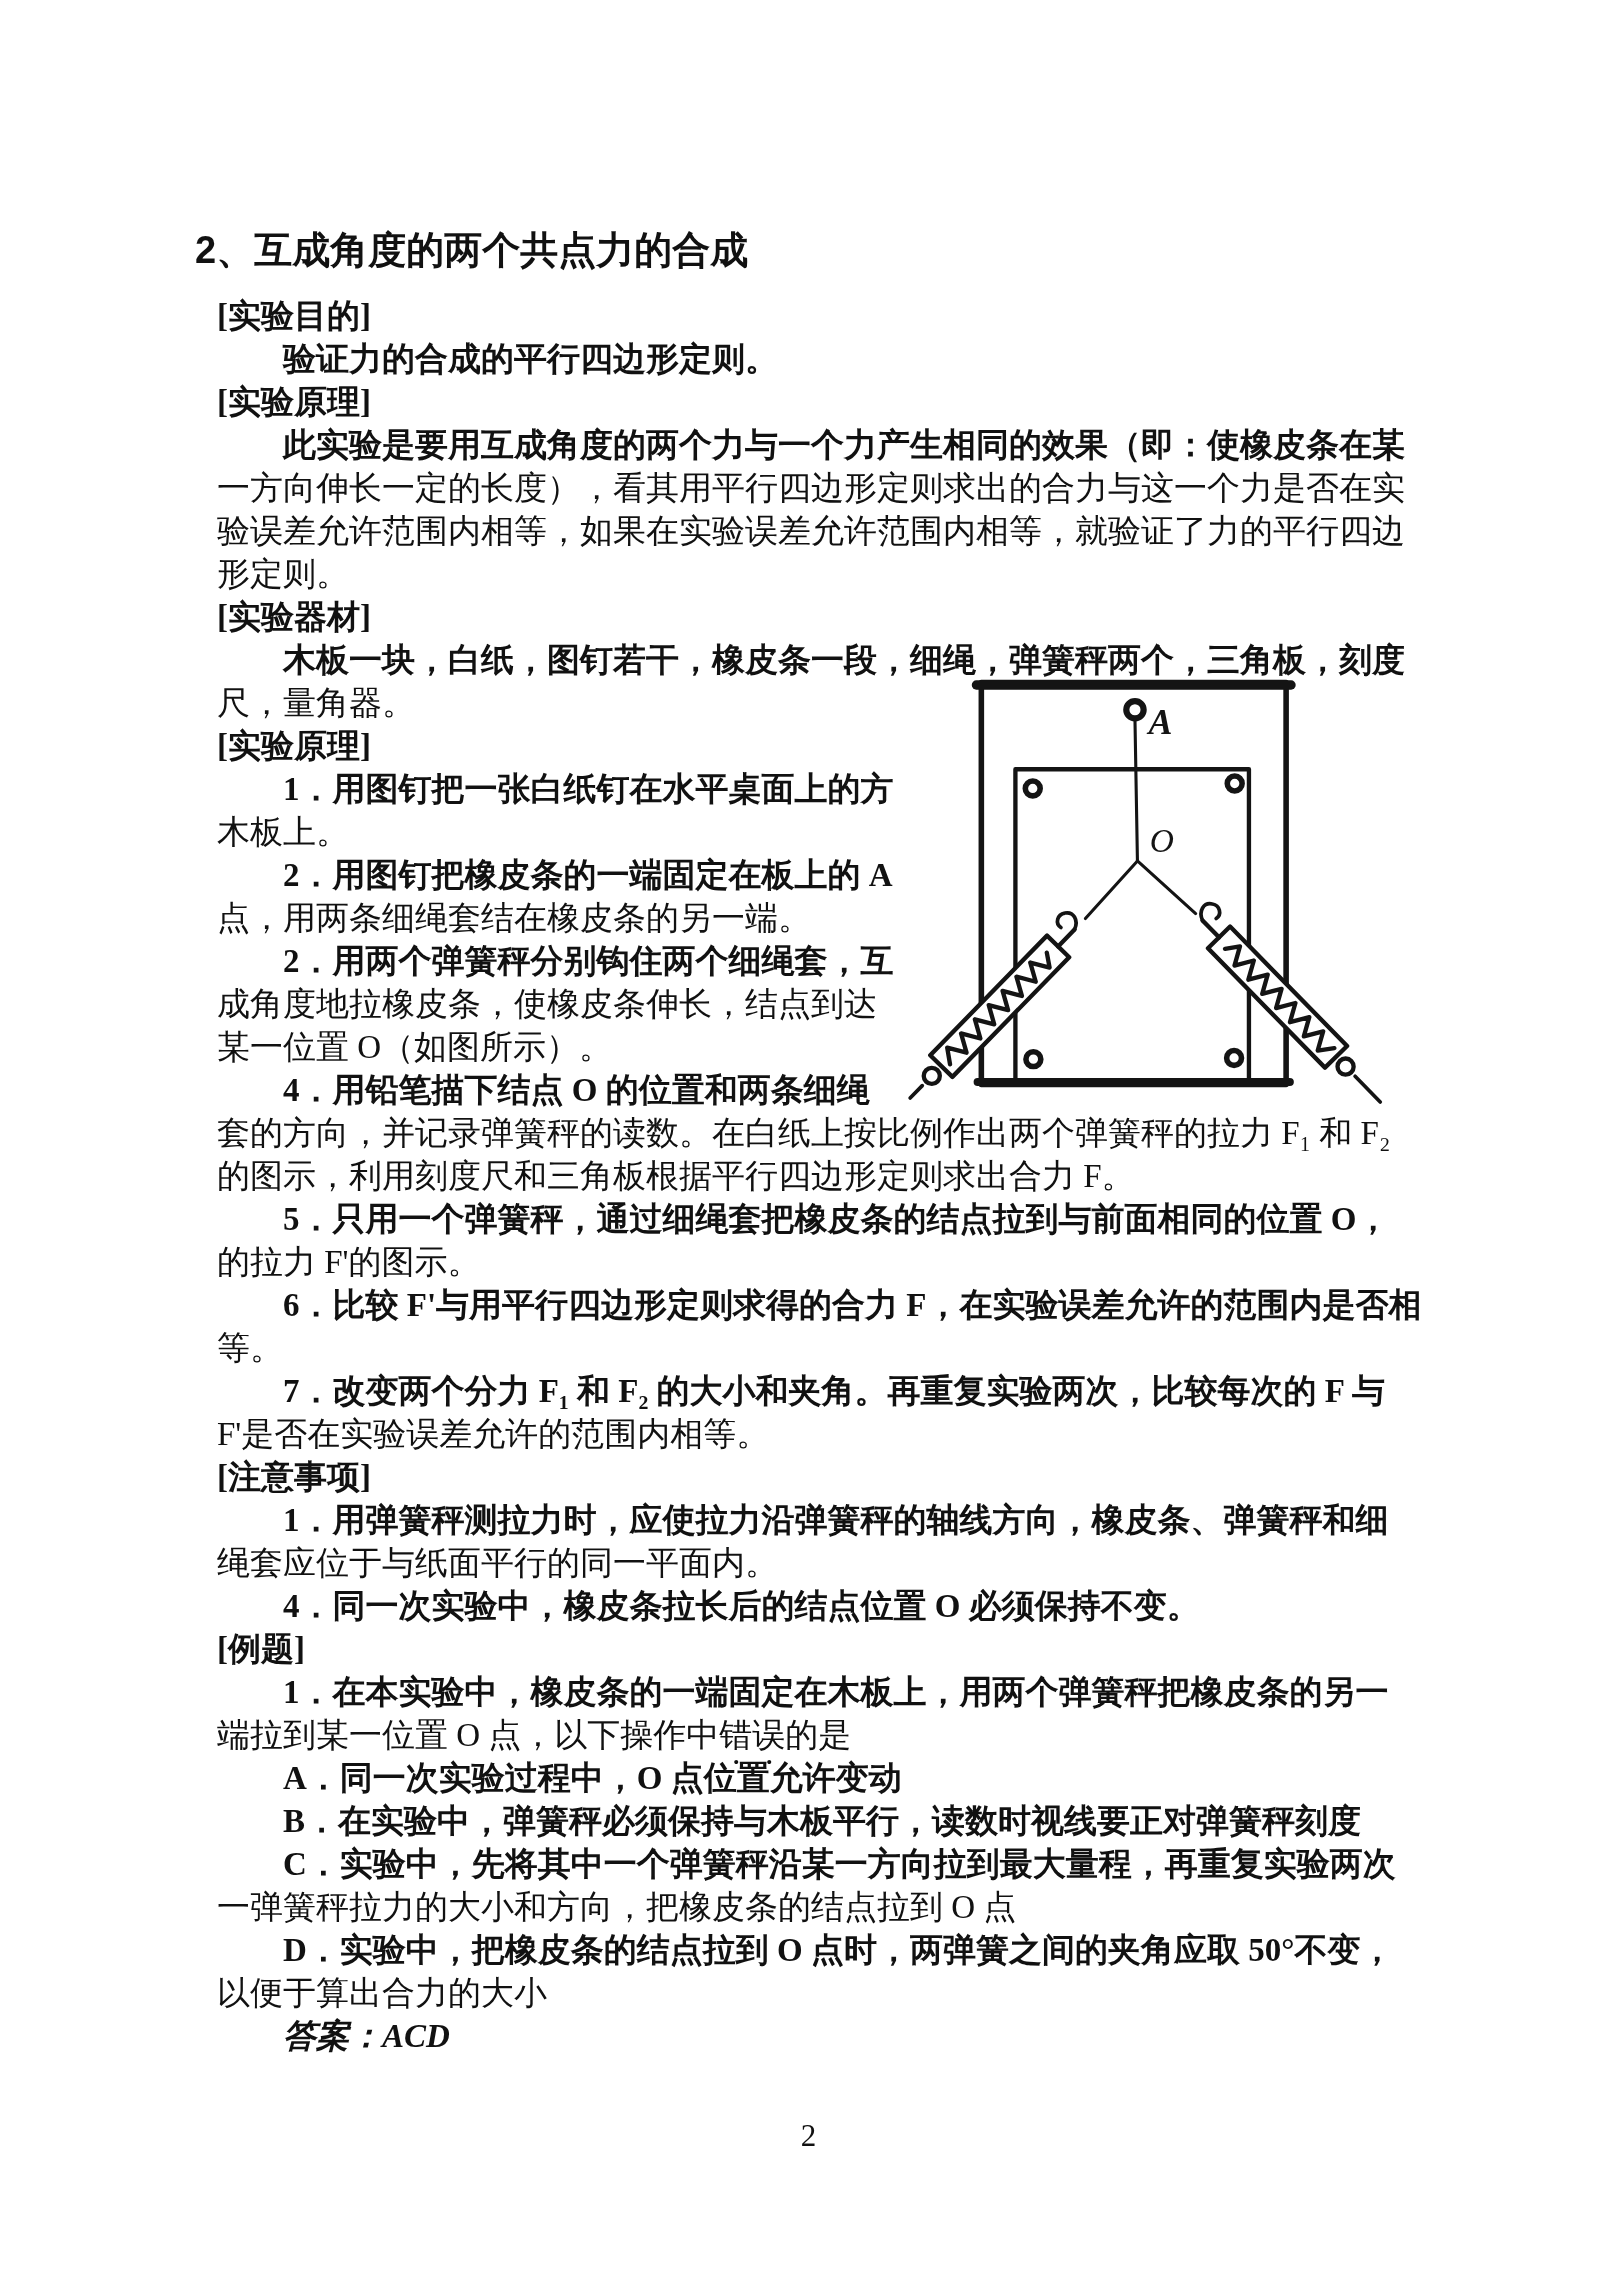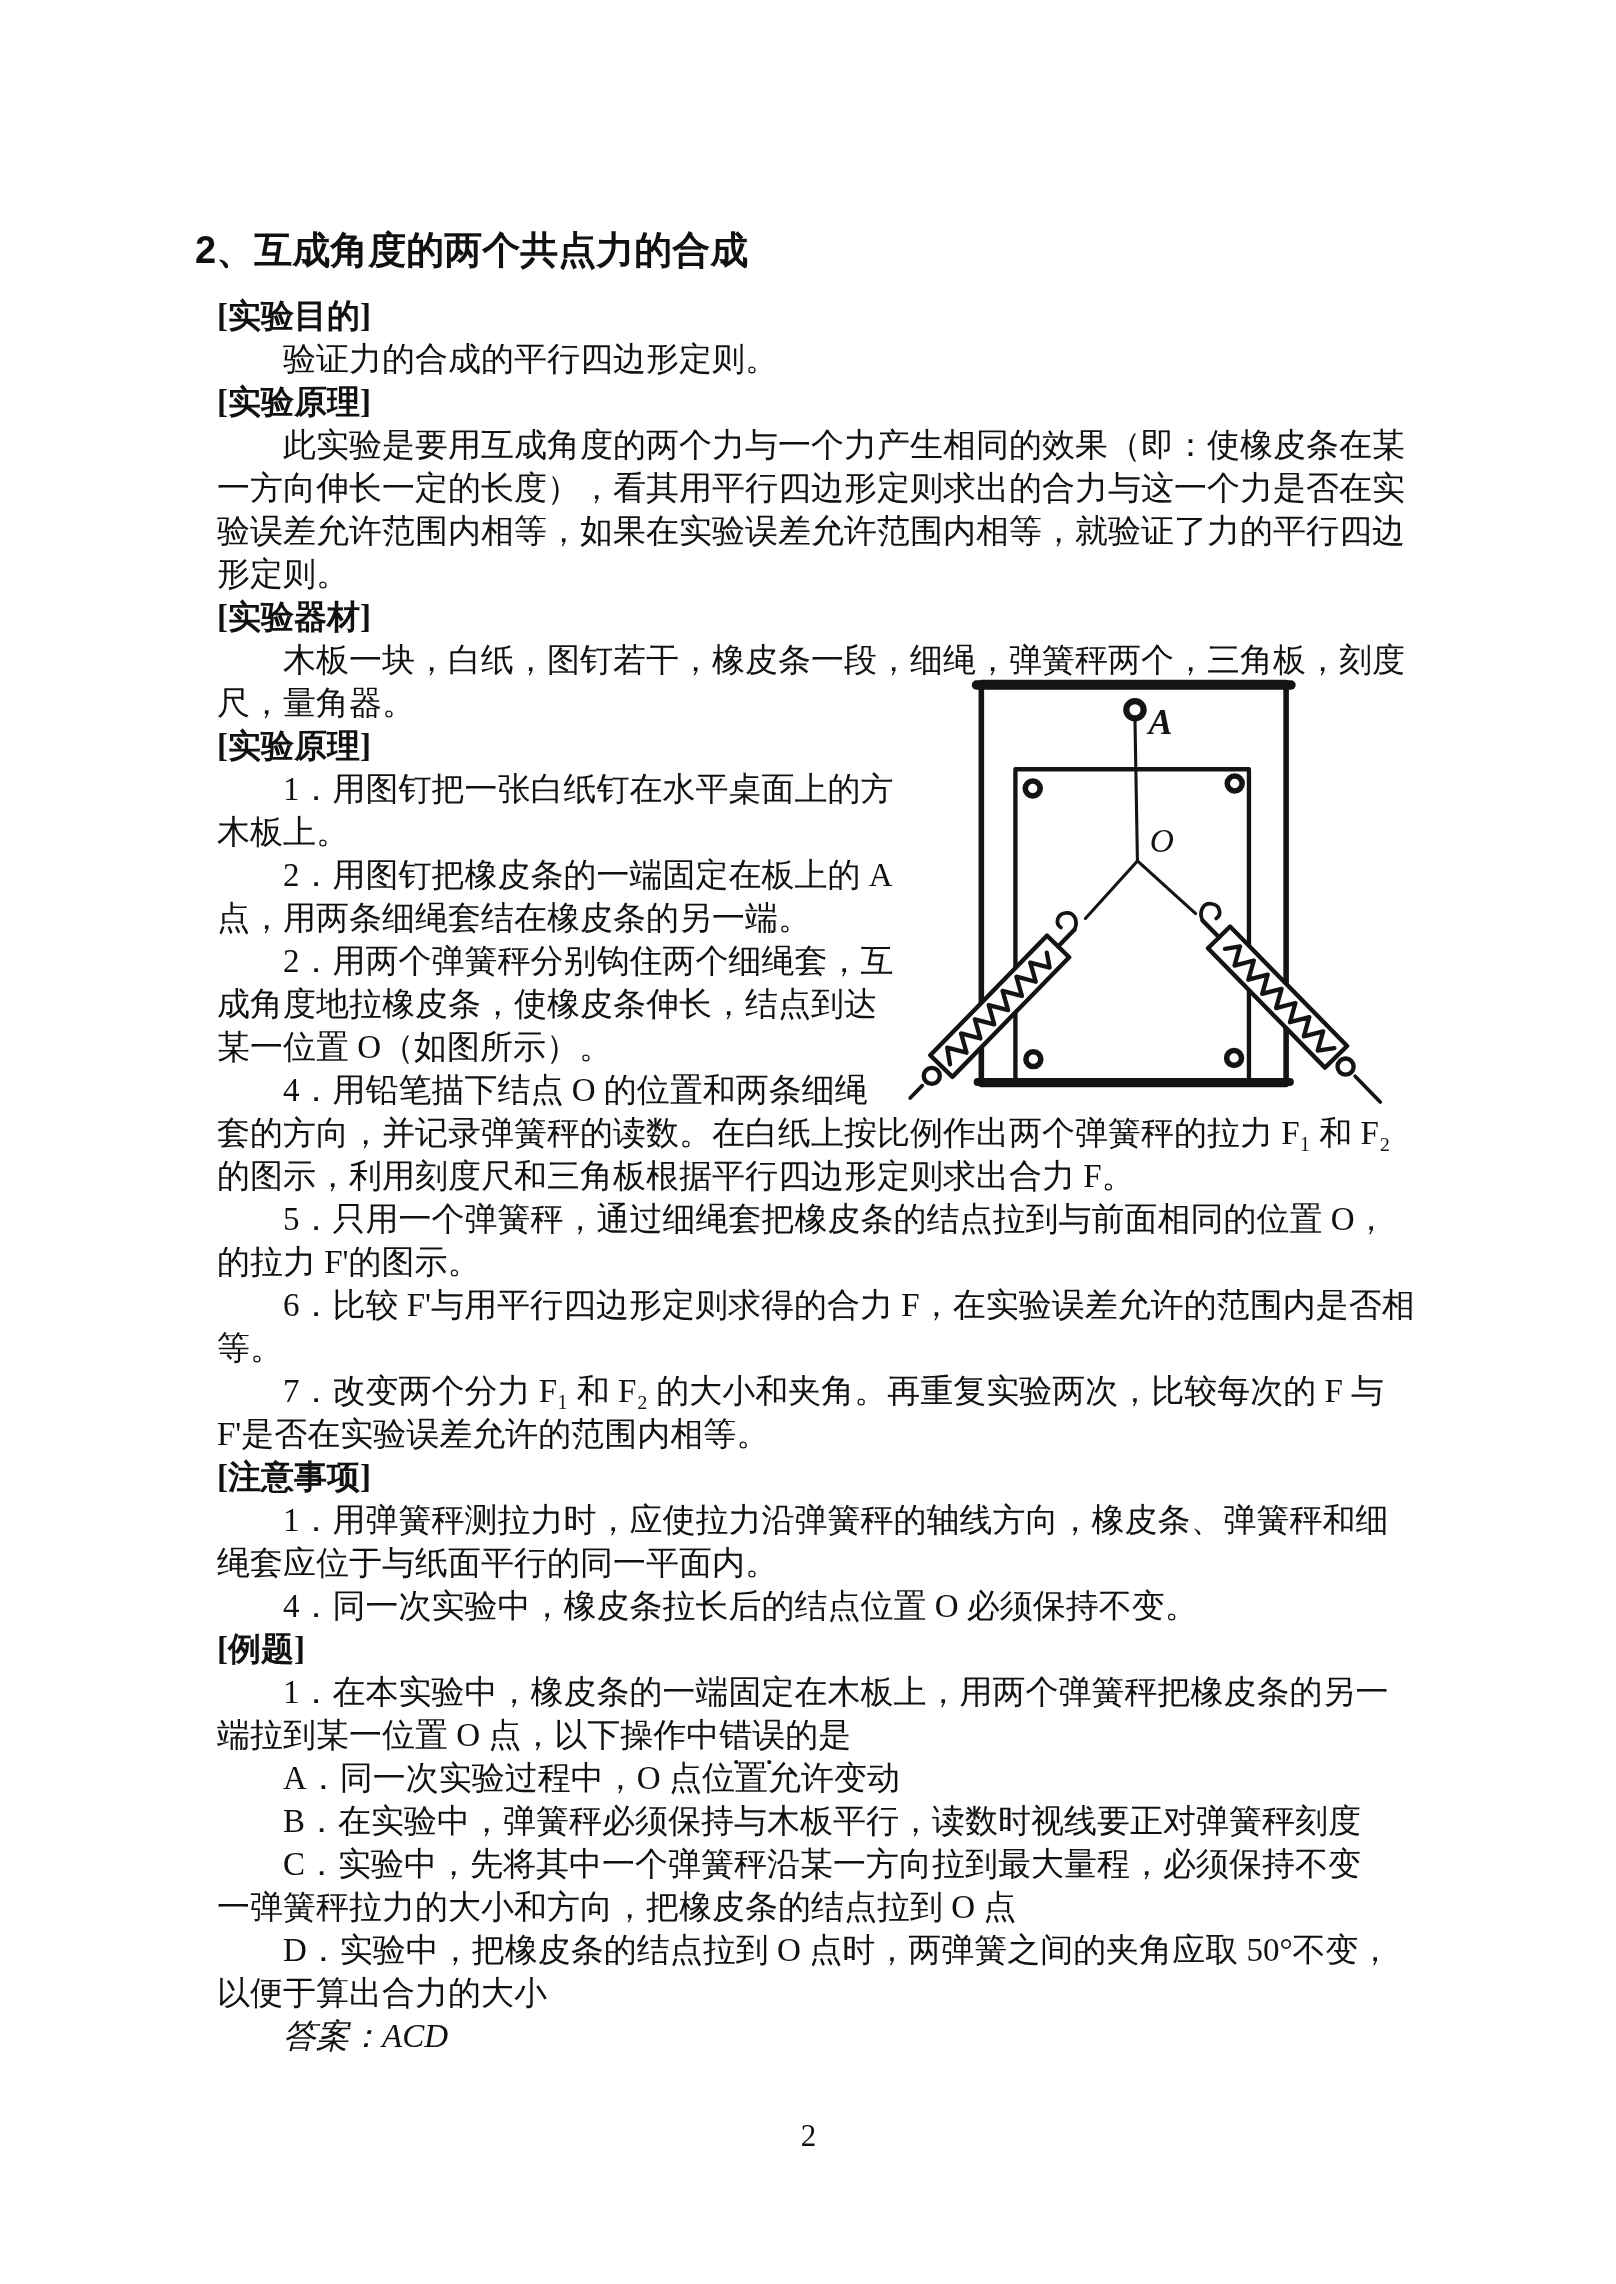--- a/index.html
+++ b/index.html
@@ -7,21 +7,21 @@
     width:1617px;height:2284px;background:#ffffff;color:#111;
     font-family:"Liberation Serif", serif;position:relative;overflow:hidden;
   }
   .content{position:absolute;left:217px;top:216px;width:1187px;}
   .doc-title{
     font-family:"Liberation Sans", sans-serif;font-weight:bold;
     font-size:38px;line-height:46px;margin-left:-22px;white-space:nowrap;margin-top:11px;
   }
   .lines{margin-top:22px;}
   .ln{font-size:33px;line-height:43px;height:43px;white-space:nowrap;}
-  .ind{padding-left:66px;}
+  .ind{padding-left:66px;font-weight:bold;}
   .fl{padding-left:0;}
   .sec{font-weight:bold;}
   .ans{font-style:italic;}
   .em-dots{
     -webkit-text-emphasis:filled dot;-webkit-text-emphasis-position:under;
     text-emphasis:filled dot;text-emphasis-position:under right;
   }
   .figure-wrap{position:absolute;left:923px;top:672px;width:471px;height:446px;}
   .figure-wrap svg{overflow:visible;display:block;}
   .page-num{
@@ -64,21 +64,21 @@
     <div class="ln fl">F'是否在实验误差允许的范围内相等。</div>
     <div class="ln sec">[注意事项]</div>
     <div class="ln ind">1．用弹簧秤测拉力时，应使拉力沿弹簧秤的轴线方向，橡皮条、弹簧秤和细</div>
     <div class="ln fl">绳套应位于与纸面平行的同一平面内。</div>
     <div class="ln ind">4．同一次实验中，橡皮条拉长后的结点位置 O 必须保持不变。</div>
     <div class="ln sec">[例题]</div>
     <div class="ln ind">1．在本实验中，橡皮条的一端固定在木板上，用两个弹簧秤把橡皮条的另一</div>
     <div class="ln fl"><span>端拉到某一位置 O 点，以下操作中</span><span class="em-dots">错误</span><span>的是</span></div>
     <div class="ln ind">A．同一次实验过程中，O 点位置允许变动</div>
     <div class="ln ind">B．在实验中，弹簧秤必须保持与木板平行，读数时视线要正对弹簧秤刻度</div>
-    <div class="ln ind">C．实验中，先将其中一个弹簧秤沿某一方向拉到最大量程，必须保持不变</div>
+    <div class="ln ind">C．实验中，先将其中一个弹簧秤沿某一方向拉到最大量程，再重复实验两次</div>
     <div class="ln fl">一弹簧秤拉力的大小和方向，把橡皮条的结点拉到 O 点</div>
     <div class="ln ind">D．实验中，把橡皮条的结点拉到 O 点时，两弹簧之间的夹角应取 50°不变，</div>
     <div class="ln fl">以便于算出合力的大小</div>
     <div class="ln ind ans">答案：ACD</div>
   </div>
 </div>
 
 <div class="figure-wrap">
   <svg width="471" height="446" viewBox="0 0 760 720" xmlns="http://www.w3.org/2000/svg">
     <g stroke="#141414" fill="none" stroke-linecap="round" stroke-linejoin="round">

